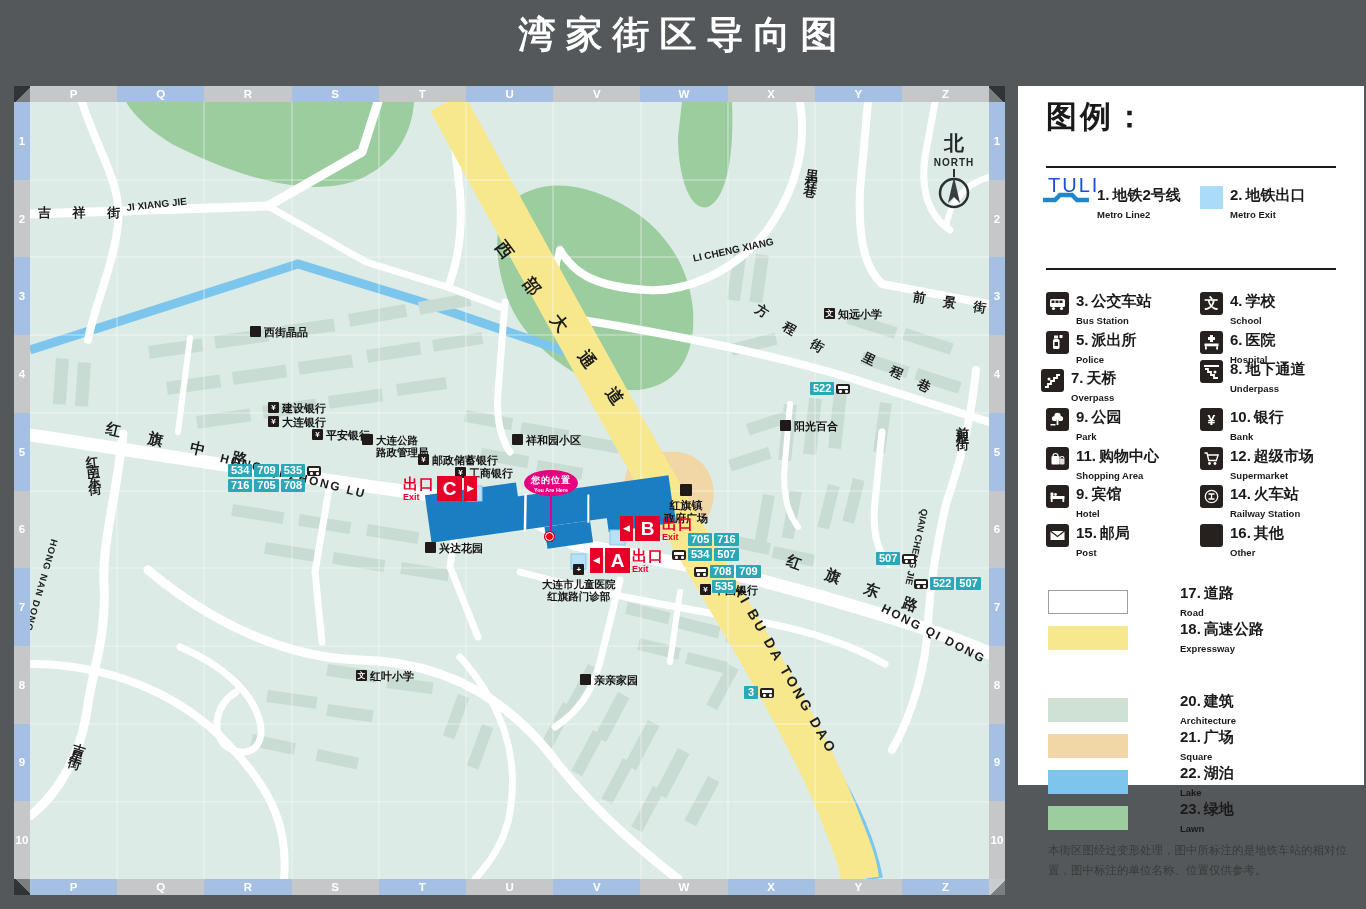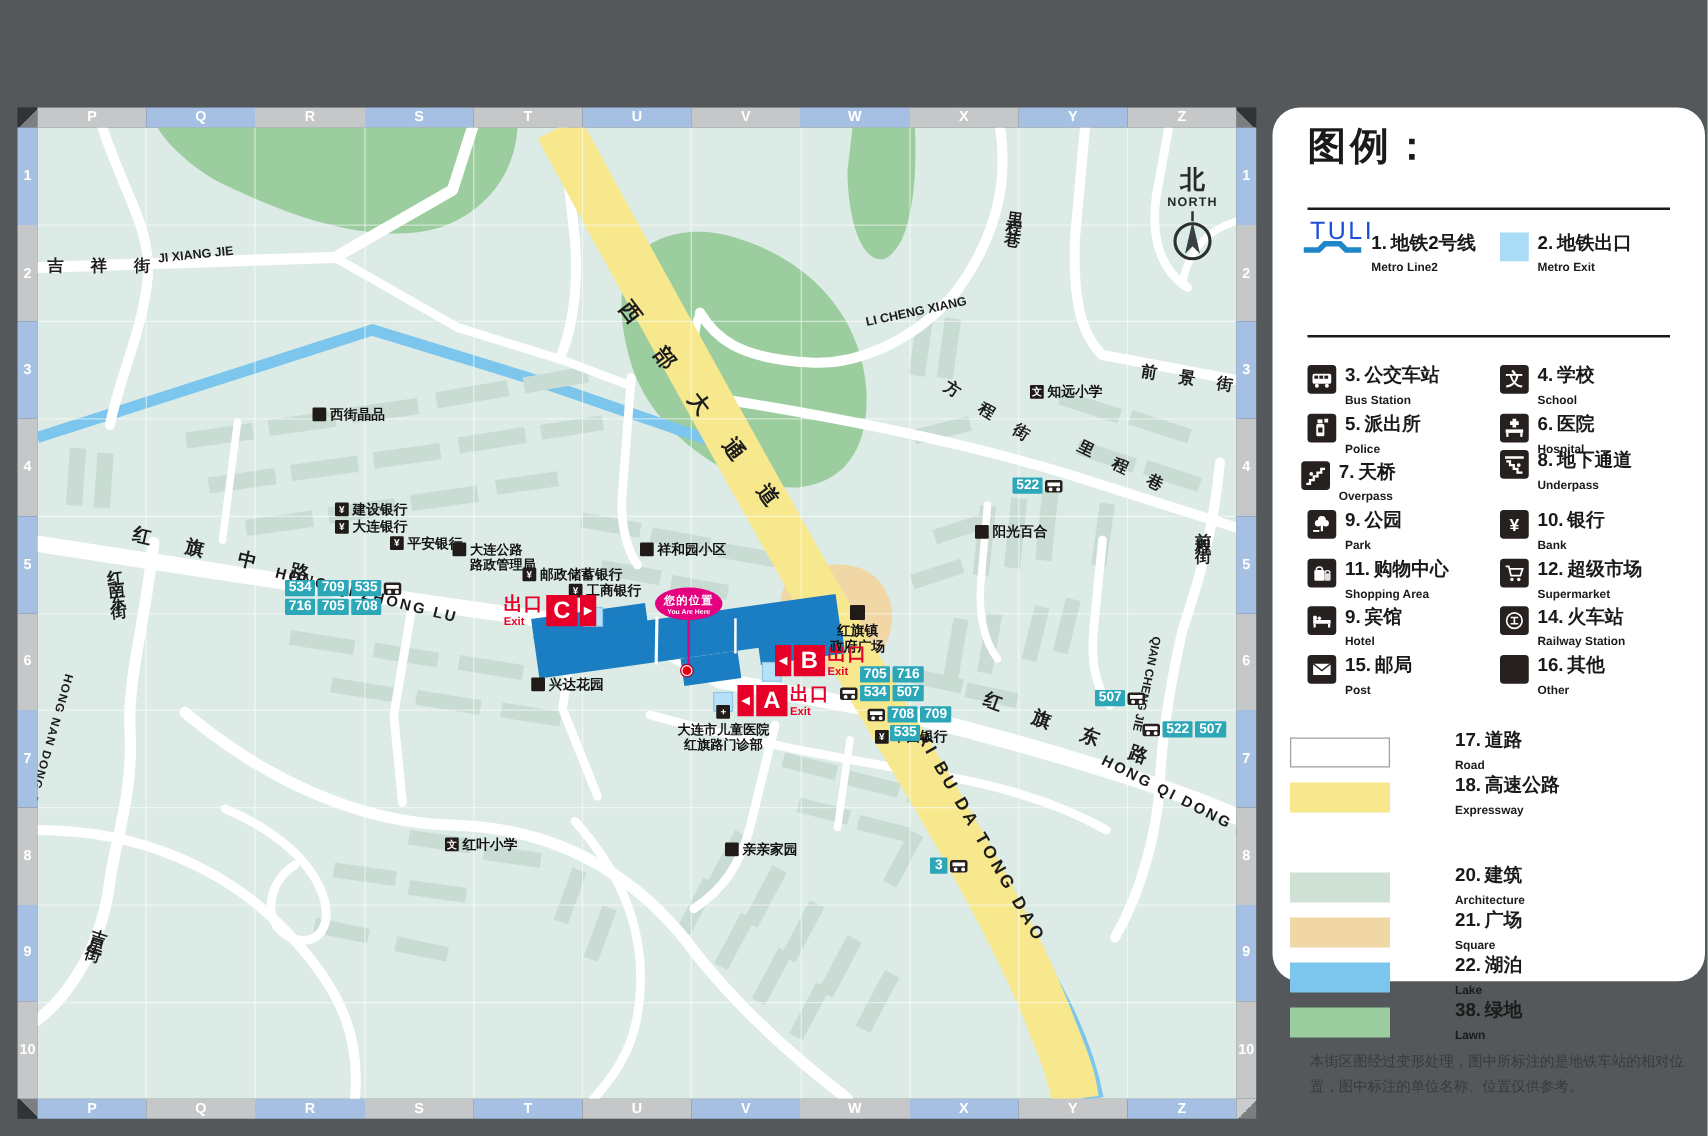--- a/index.html
+++ b/index.html
@@ -51,47 +51,48 @@
   .yah-zh { font-size:9px; font-weight:bold; letter-spacing:1px; }
   .yah-en { font-size:5.5px; font-weight:bold; }
   .yah-stem { position:absolute; left:520px; top:393px; width:2px; height:41px; background:#e5007f; z-index:5; }
   .yah-dot { position:absolute; left:515px; top:430px; width:9px; height:9px; background:#e60012; border:1.5px solid #fff; border-radius:50%; box-shadow:0 0 0 1px #b7002c; z-index:6; }
   .north { position:absolute; left:902px; top:28px; text-align:center; width:44px; }
   .n-zh { font-size:20px; font-weight:bold; color:#26292c; }
   .n-en { font-size:10px; font-weight:bold; color:#26292c; letter-spacing:1px; }
   .twoLine { display:block; }
 
   
-  .legend { position:absolute; left:1018px; top:86px; width:346px; height:699px; background:#fff;border-radius:22px; }
+  .legend { position:absolute; left:1018px; top:86px; width:346px; height:699px; background:#fff; }
   .lg-zh { position:absolute; left:28px; top:10px; font-size:31px; font-weight:bold; color:#1a1a1a; letter-spacing:3px; }
   .lg-en { position:absolute; left:30px; top:50px; font-size:20px; color:#1d4ed8; letter-spacing:2px;margin-top:38px; }
   .rule { position:absolute; left:28px; width:290px; height:2px; background:#1a1a1a; }
   .li-row { position:absolute; display:flex; align-items:flex-start; gap:7px; }
   .li-ic { width:23px; height:23px; background:#26211f; border-radius:3px; color:#fff; font-weight:bold; font-size:14px; display:flex; align-items:center; justify-content:center; flex:none; }
   .li-ic-exit { width:23px; height:23px; background:#aadcf7; flex:none; }
   .li-ic-line { width:48px; height:23px; display:flex; align-items:center; flex:none; }
   .li-zh { font-size:15px; font-weight:bold; color:#1a1a1a; line-height:1.15; white-space:nowrap; }
   .li-en { font-size:9.5px; font-weight:bold; color:#1a1a1a; }
   .num { margin-right:3px; }
-  .ar-row { position:absolute; left:14px; display:flex; align-items:center; }
+  .ar-row { position:absolute; left:30px; display:flex; align-items:center; }
   .swatch { width:80px; height:24px; flex:none; }
   .sw-road { background:#fff; border:1.5px solid #9aa0a3; }
   .sw-exp { background:#f7e88e; }
   .sw-rail { background:repeating-linear-gradient(90deg,#26211f 0 20px,#fff 20px 40px); border:1px solid #b5b8ba; }
   .sw-arch { background:#cfe0d5; }
   .sw-sq { background:#f1d6a6; }
   .sw-lake { background:#7cc6ee; }
   .sw-lawn { background:#9bcd9e; }
   .ar-txt { margin-left:52px; }
   .note { position:absolute; left:30px; top:754px; width:300px; font-size:11.5px; color:#3a3a3a; line-height:1.75; font-weight:normal; }
 </style>
 </head>
 <body>
 
 <div class="pagehead">
+  <div class="title-zh">湾家街区导向图</div>
 </div>
 
 <div class="map-frame">
   <div class="corner c-tl"></div>
   <div class="corner c-tr"></div>
   <div class="corner c-bl"></div>
   <div class="corner c-br"></div>
 
   <div class="strip strip-top">
     <span class="cell cg">P</span>
@@ -643,17 +644,17 @@
   <div class="ar-row" style="top:642px">
     <span class="swatch sw-sq"></span>
     <span class="ar-txt"><span class="li-zh"><span class="num">21.</span><span>广场</span></span><br><span class="li-en">Square</span></span>
   </div>
   <div class="ar-row" style="top:678px">
     <span class="swatch sw-lake"></span>
     <span class="ar-txt"><span class="li-zh"><span class="num">22.</span><span>湖泊</span></span><br><span class="li-en">Lake</span></span>
   </div>
   <div class="ar-row" style="top:714px">
     <span class="swatch sw-lawn"></span>
-    <span class="ar-txt"><span class="li-zh"><span class="num">38.</span><span>绿地</span></span><br><span class="li-en">Lawn</span></span>
+    <span class="ar-txt"><span class="li-zh"><span class="num">23.</span><span>绿地</span></span><br><span class="li-en">Lawn</span></span>
   </div>
 
   <div class="note">本街区图经过变形处理，图中所标注的是地铁车站的相对位置，图中标注的单位名称、位置仅供参考。</div>
 </div>
 
 </body></html>

